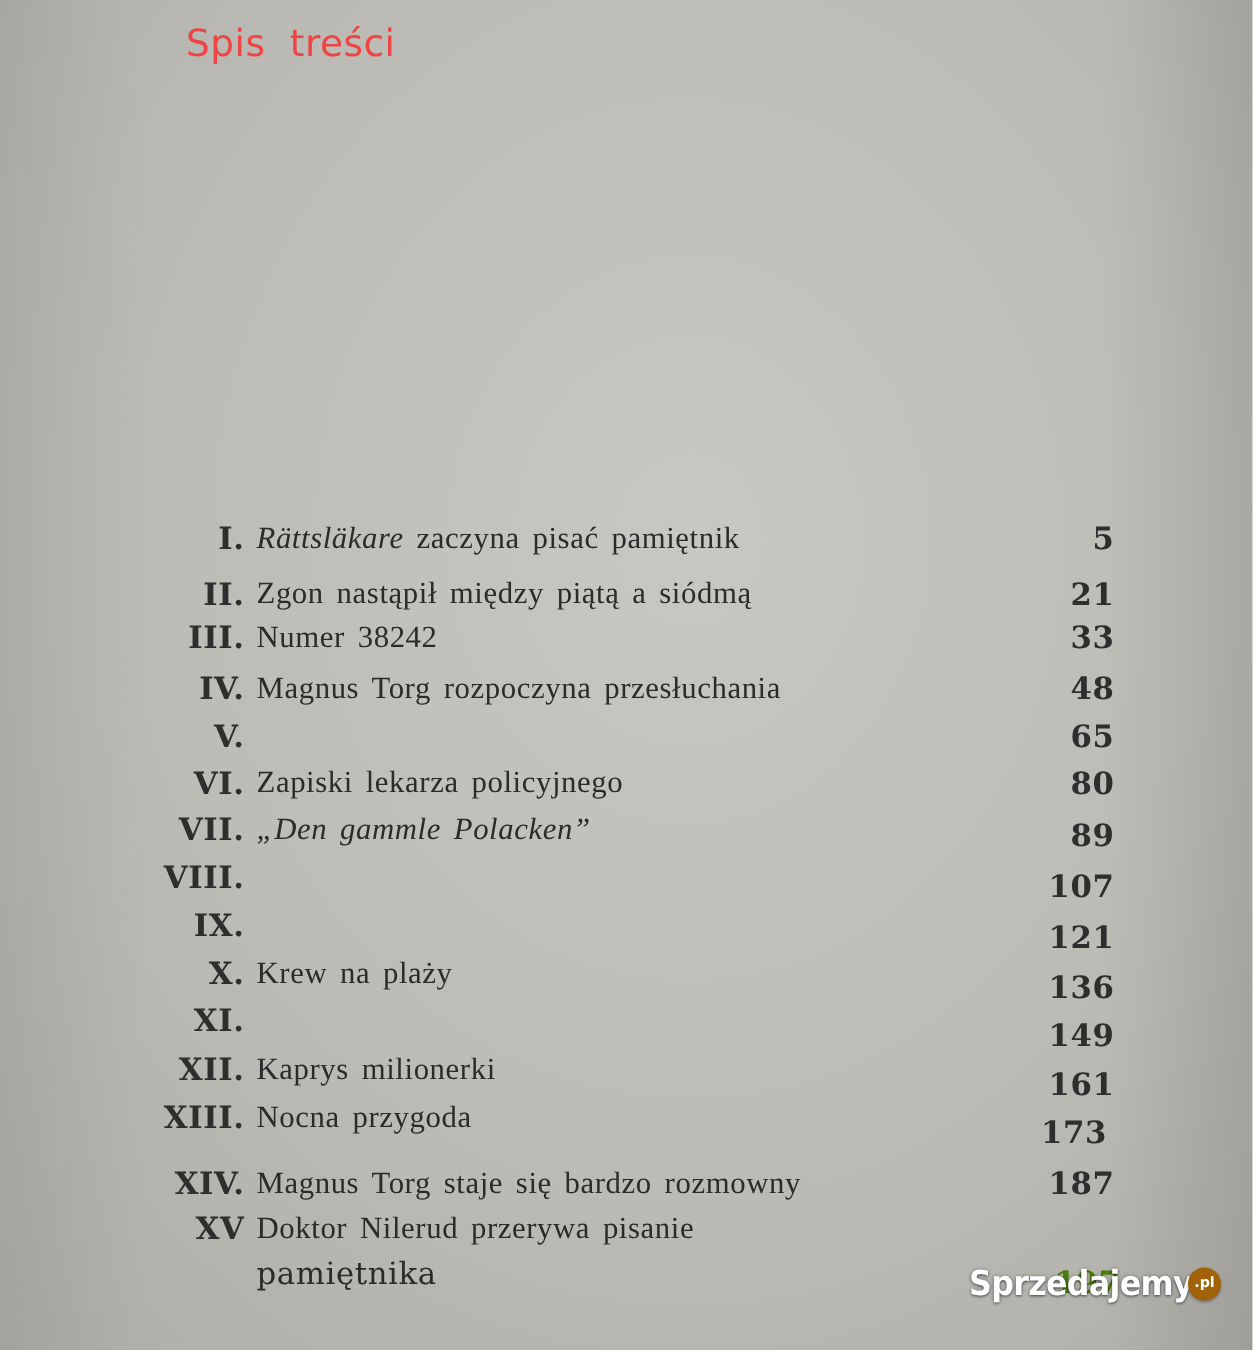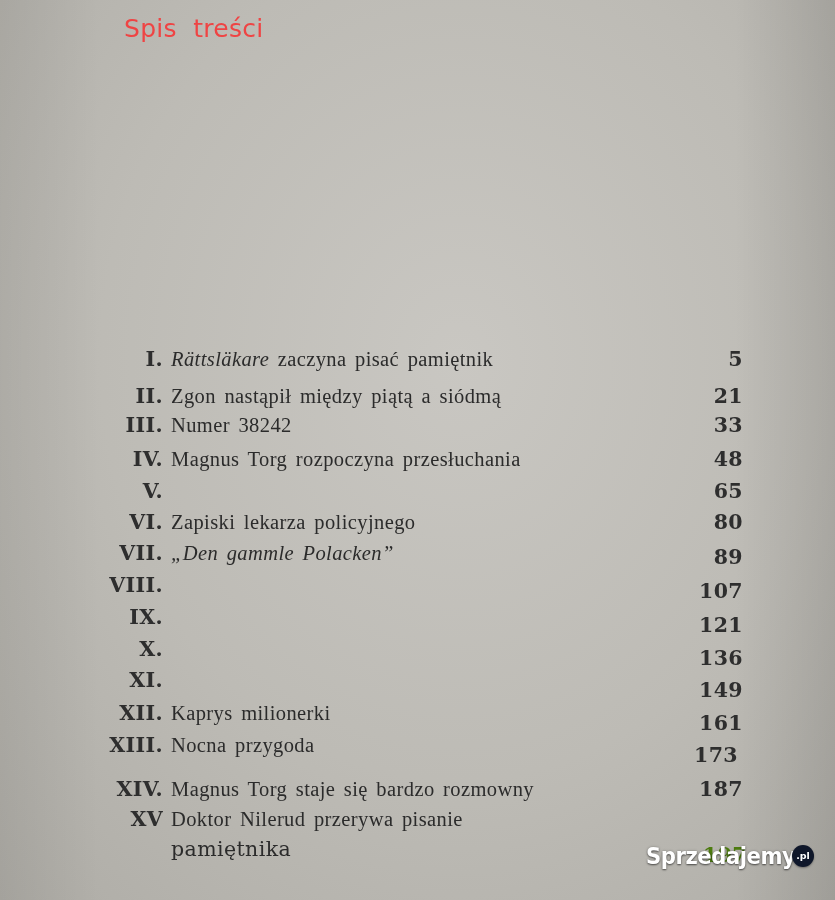--- a/index.html
+++ b/index.html
@@ -94,21 +94,21 @@
       transform: scaleX(0.92);
       transform-origin: left center;
     }
     .watermark-badge {
       position: absolute;
       left: 792px;
       top: 845px;
       width: 22px;
       height: 22px;
       border-radius: 50%;
-      background: #0f172a;
+      background: #a16207;
       color: #ffffff;
       font-family: "DejaVu Sans", "Liberation Sans", sans-serif;
       font-size: 9.5px;
       font-weight: bold;
       line-height: 22px;
       text-align: center;
       box-shadow: 0 1px 2px rgba(0,0,0,0.35);
     }
   </style>
 </head>
@@ -166,20 +166,21 @@
     <span class="toc-page" style="top:6px">107</span>
   </div>
 
   <div class="toc-row" style="top:258px">
     <span class="toc-num">IX.</span>
     <span class="toc-page" style="top:8px">121</span>
   </div>
 
   <div class="toc-row" style="top:290px">
     <span class="toc-num">X.</span>
+    <span class="toc-title">Krew na plaży</span>
     <span class="toc-page" style="top:9px">136</span>
   </div>
 
   <div class="toc-row" style="top:321px">
     <span class="toc-num">XI.</span>
     <span class="toc-page" style="top:10px">149</span>
   </div>
 
   <div class="toc-row" style="top:354px">
     <span class="toc-num">XII.</span>

